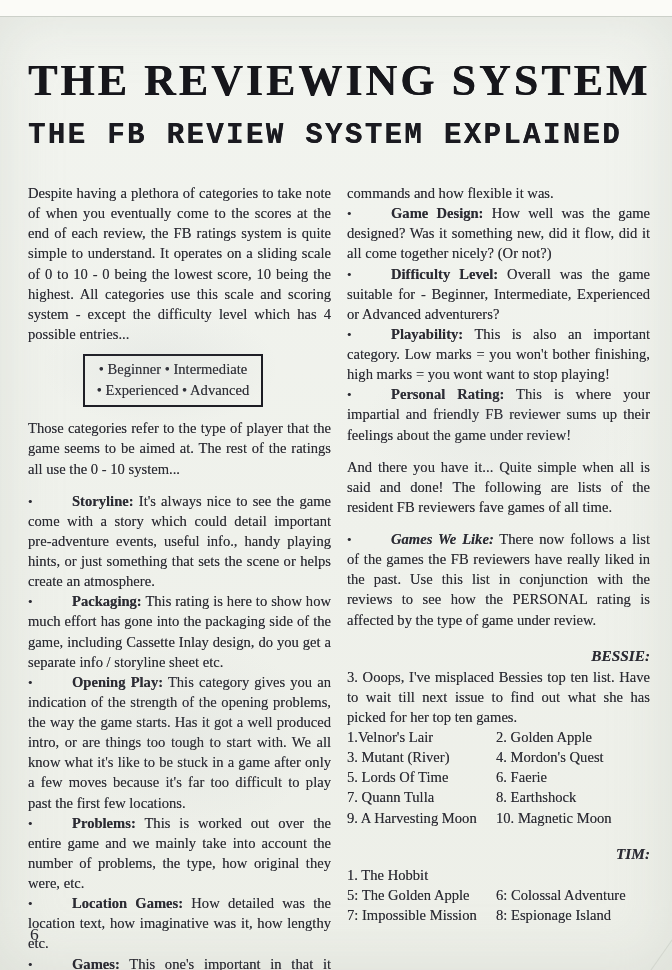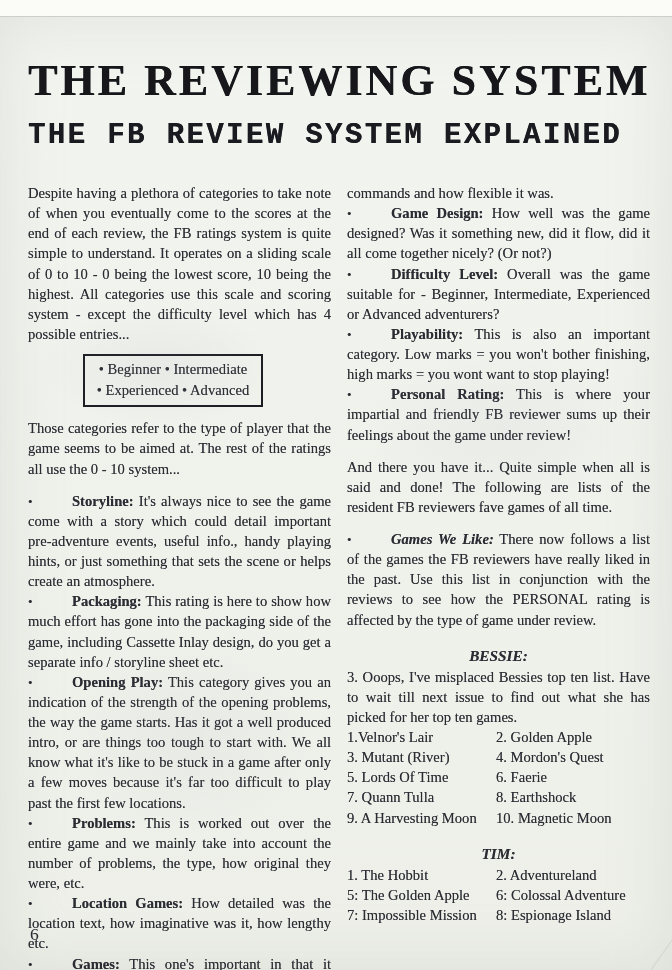--- a/index.html
+++ b/index.html
@@ -51,21 +51,21 @@
   .lbl.ital { font-style:italic; }
 
   .rating-box {
     width:172px; margin:10px 0 11px 55px; padding:3px 2px 4px 2px;
     border:2px solid #1c1c23; text-align:center; line-height:1.45;
   }
 
   .mt { margin-top:12px !important; }
   .sec-h {
     font-weight:bold; font-style:italic; font-size:15.3px;
-    margin:15px 0 1px 0 !important; text-align:center;
+    margin:15px 0 1px 0 !important; text-align:right;
   }
   .lrow { display:grid; grid-template-columns:149px 1fr; text-align:left; }
 
   .page-number {
     position:absolute; left:30px; bottom:25px;
     font-size:17.5px; color:#2b2b33;
   }
 </style>
 </head>
 <body>
@@ -143,21 +143,20 @@
           <div class="lrow">
               <span>9. A Harvesting Moon</span>
               <span>10. Magnetic Moon</span>
             </div>
         </div>
 
         <p class="sec-h">TIM:</p>
         <div>
           <div class="lrow">
               <span>1. The Hobbit</span>
-              <span>2. Adventureland</span>
             </div>
           <div class="lrow">
               <span>5: The Golden Apple</span>
               <span>6: Colossal Adventure</span>
             </div>
           <div class="lrow">
               <span>7: Impossible Mission</span>
               <span>8: Espionage Island</span>
             </div>
 

